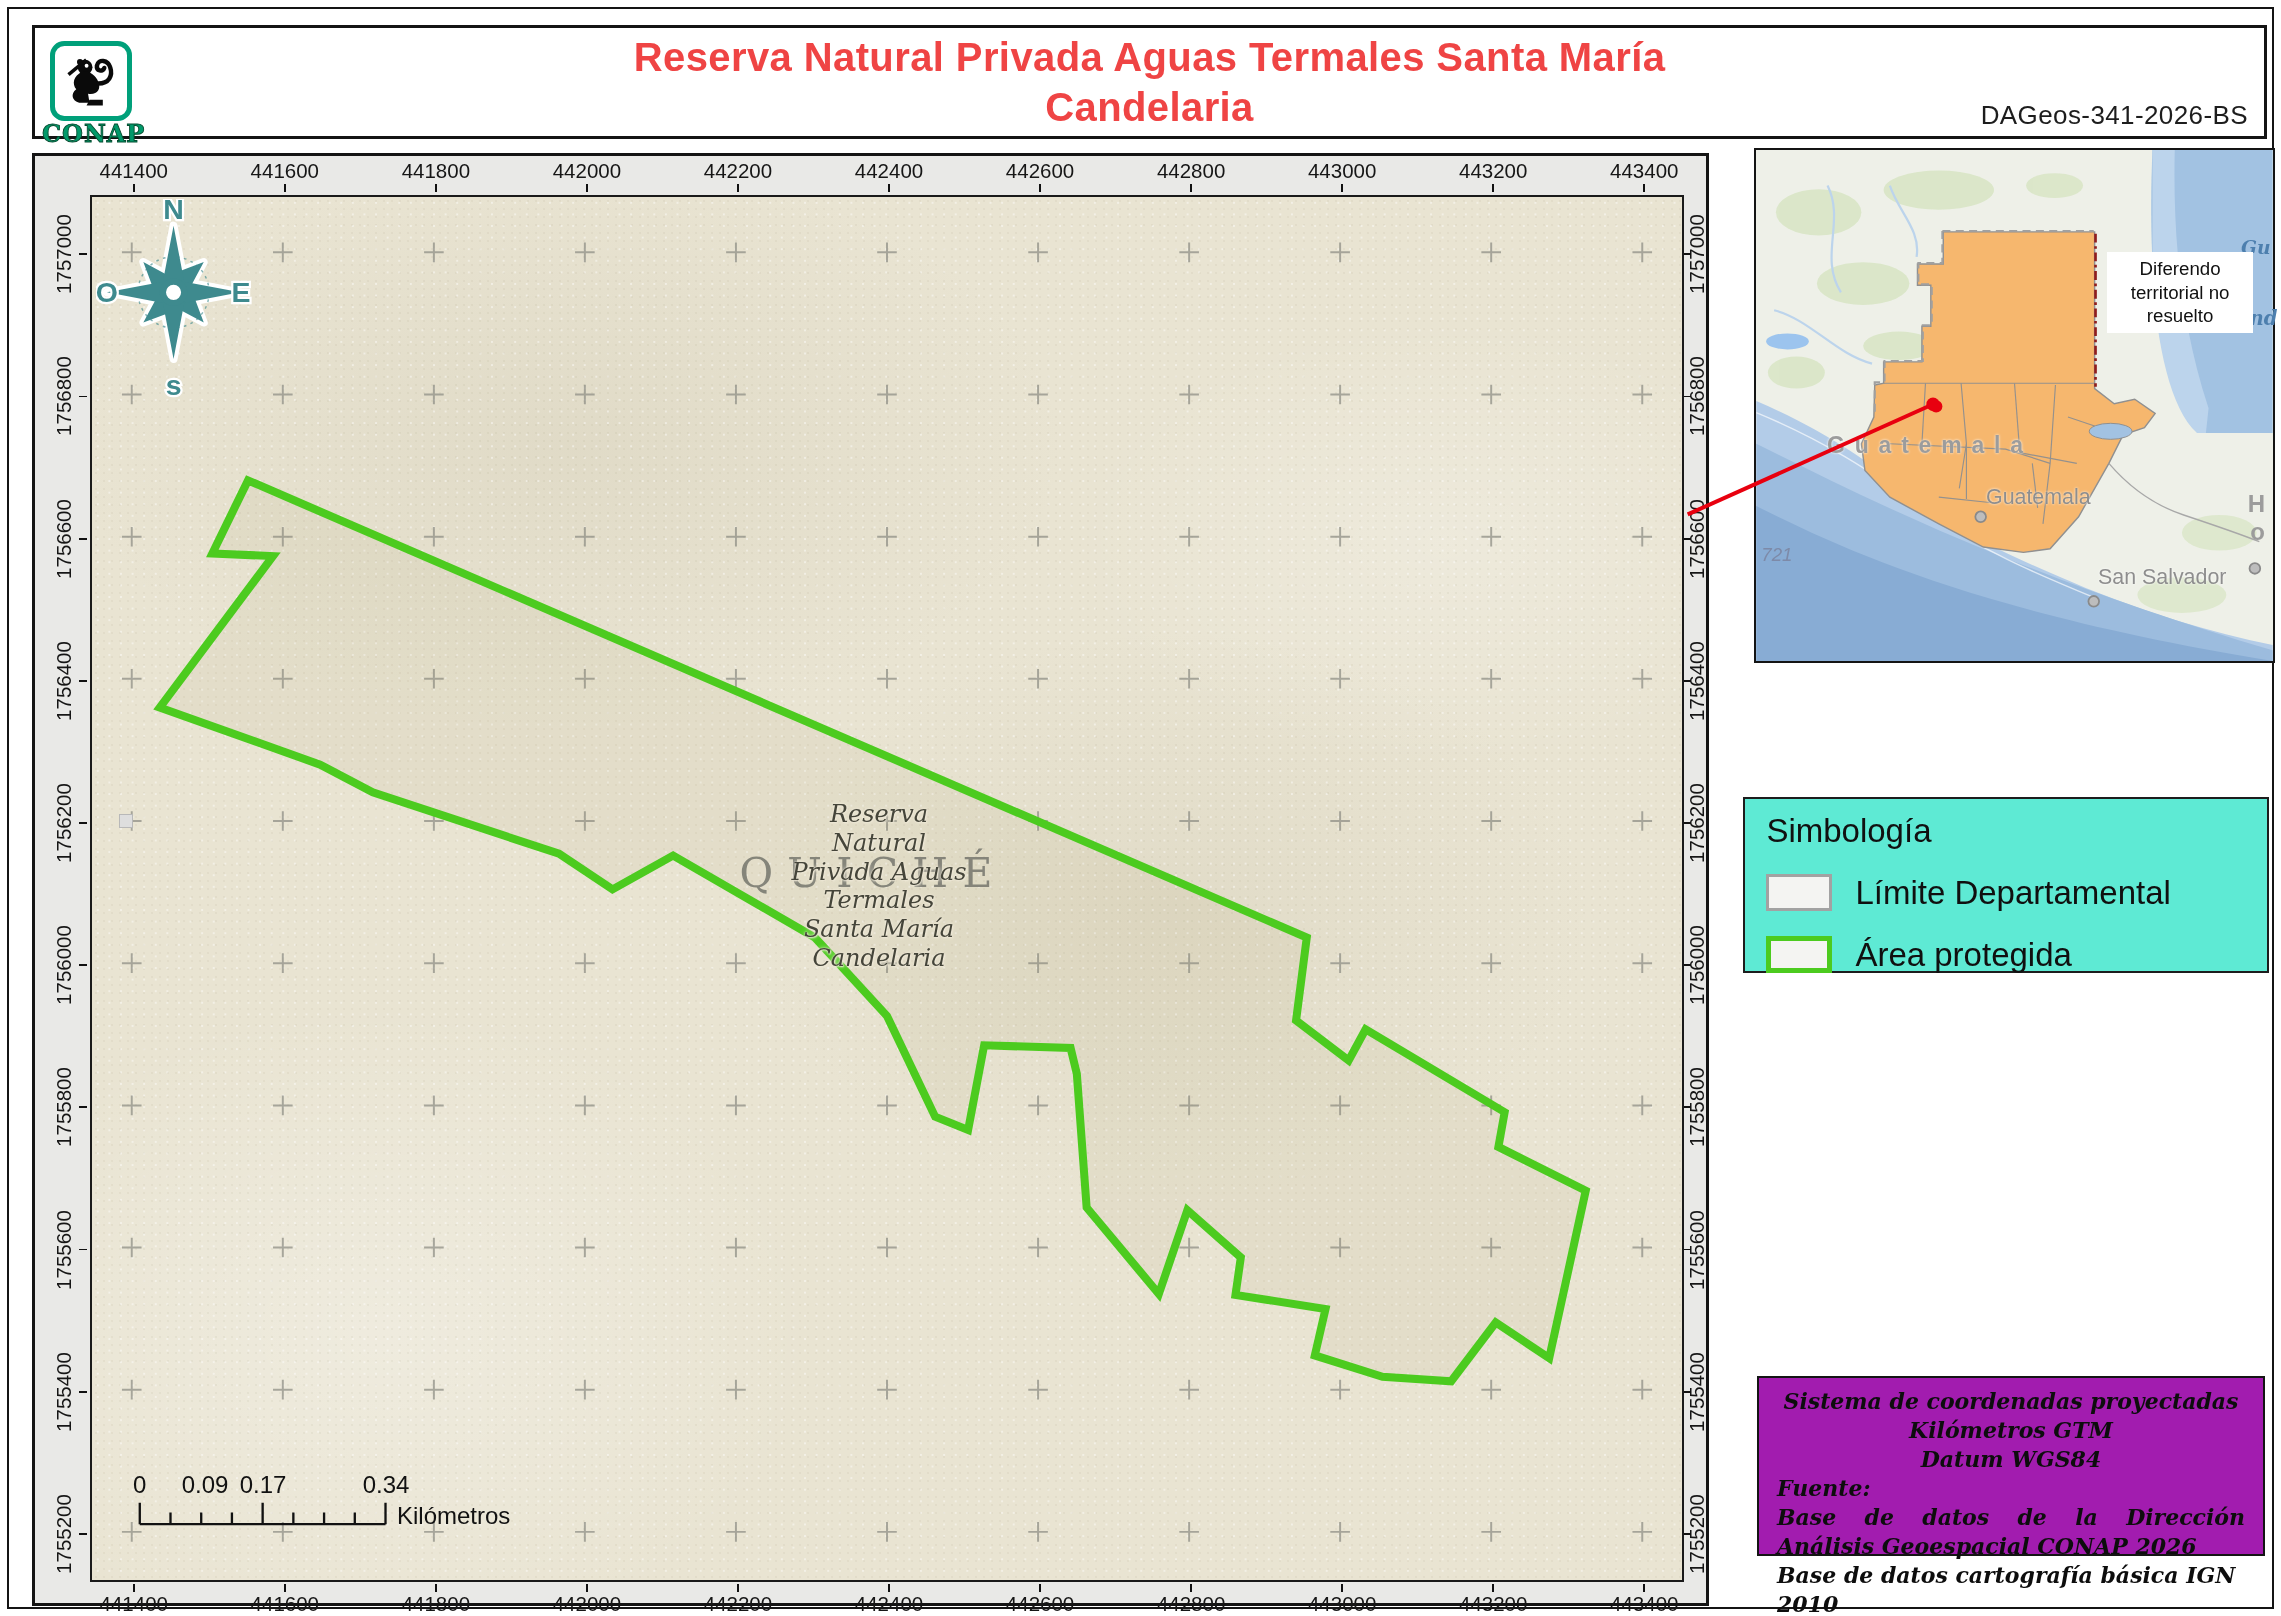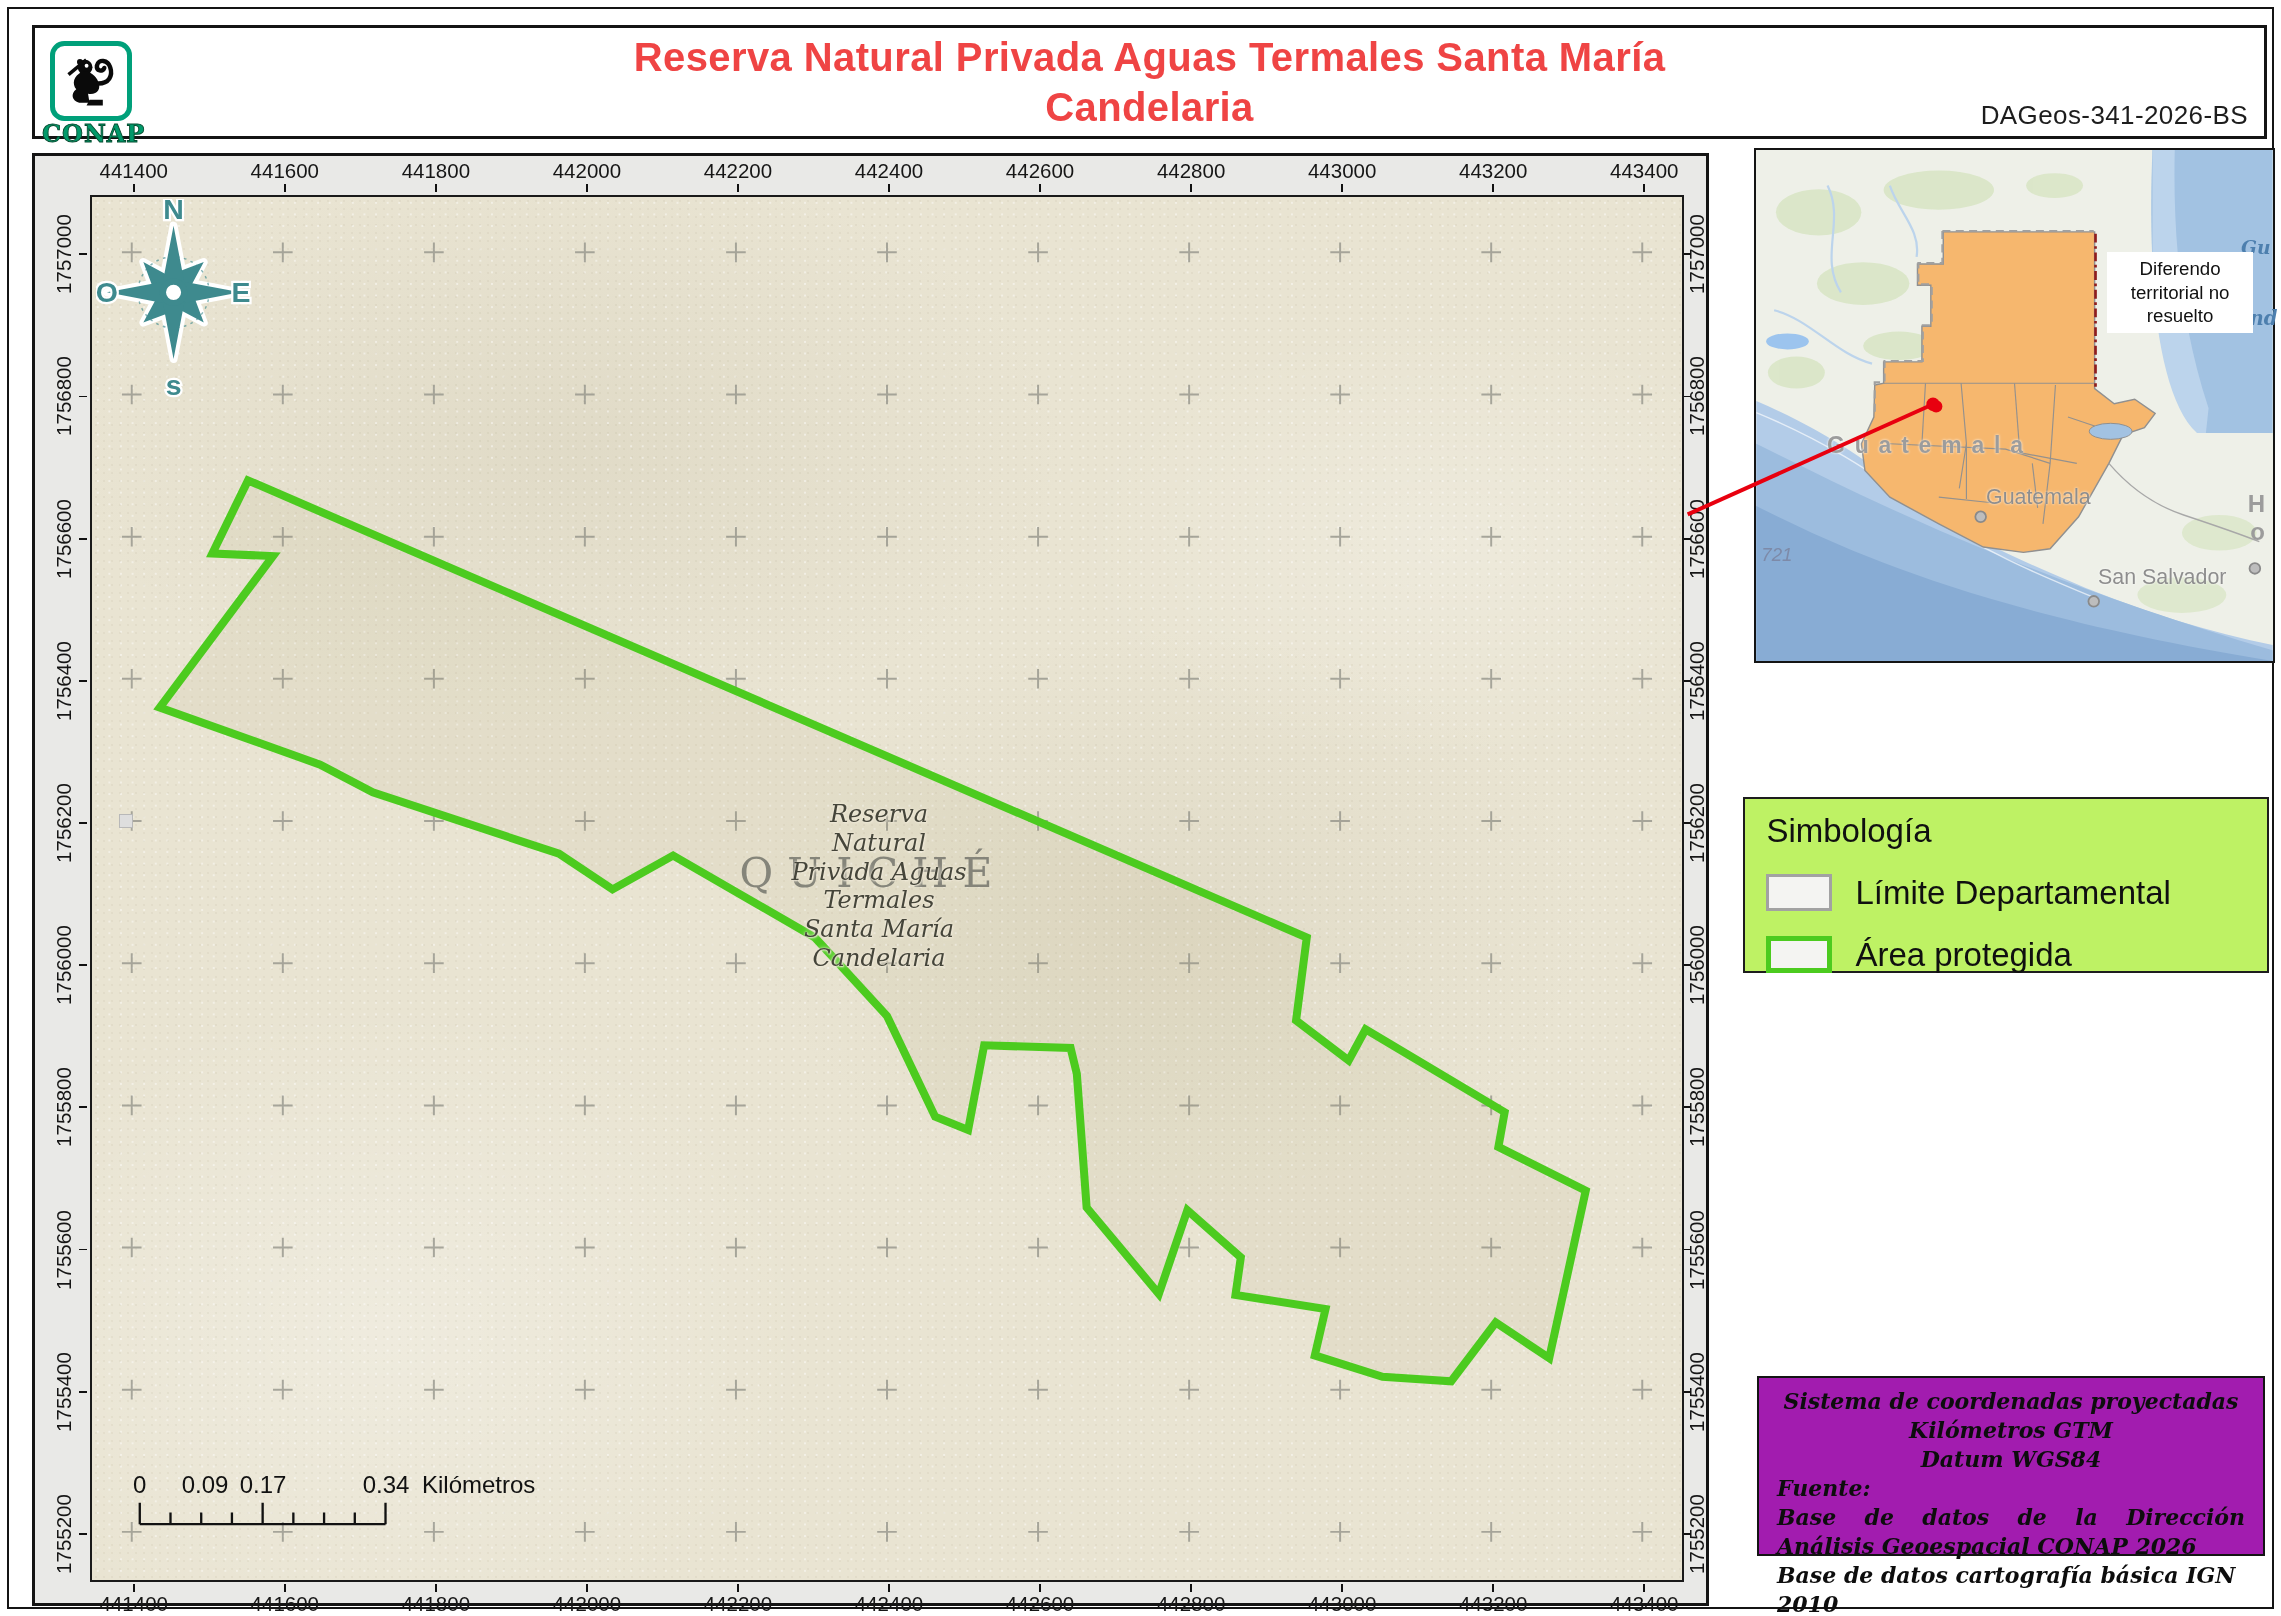--- a/index.html
+++ b/index.html
@@ -65,21 +65,21 @@
   .inset-label{position:absolute;color:#9a9a9a;}
   .lbl-country{left:71px;top:282px;font-size:23px;font-weight:bold;letter-spacing:9.8px;color:#9c9c9c;text-shadow:0 0 2.7px #fff;}
   .lbl-city{left:230px;top:335px;font-size:21.4px;color:#8e8e8e;text-shadow:0 0 2.7px #fff;}
   .lbl-sansalvador{left:342px;top:415px;font-size:21.4px;color:#8e8e8e;text-shadow:0 0 2.7px #fff;}
   .lbl-ho{left:471px;top:340px;font-size:24px;font-weight:bold;letter-spacing:8px;color:#9c9c9c;text-align:right;}
   .lbl-gu{left:485px;top:86px;font-family:"DejaVu Serif",serif;font-style:italic;font-weight:bold;font-size:18.7px;color:#4d7fae;}
   .lbl-hond{left:462px;top:157px;font-family:"DejaVu Serif",serif;font-style:italic;font-weight:bold;font-size:19.6px;color:#4d7fae;}
   .lbl-721{left:5.3px;top:394px;font-style:italic;font-size:18.7px;color:#7d8aa8;}
   .inset-note{position:absolute;left:351px;top:102px;width:139px;background:#fff;padding:5.3px 3.6px;font-size:18.7px;line-height:1.25;text-align:center;color:#111;}
 
-  .legend{position:absolute;left:1743px;top:797px;width:526px;height:176px;border:2.7px solid #1d1d1d;background:#bef264;box-sizing:border-box;padding:12.5px 21.4px;}
+  .legend{position:absolute;left:1743px;top:797px;width:526px;height:176px;border:2.7px solid #1d1d1d;background:#5eead4;box-sizing:border-box;padding:12.5px 21.4px;}
   .legend-title{font-size:33px;color:#101010;}
   .legend-item{display:flex;align-items:center;margin-top:24px;}
   .legend-swatch{width:66px;height:37px;box-sizing:border-box;background:#f4f4f2;}
   .swatch-dept{border:3.6px solid #a2a2a2;}
   .swatch-area{border:5.3px solid #4ccb1f;}
   .legend-label{font-size:33px;color:#101010;margin-left:23px;}
 
   .info-box{position:absolute;left:1757px;top:1376px;width:508px;height:180px;border:2.7px solid #141414;background:#a21caf;box-sizing:border-box;padding:9px 18px;font-family:"DejaVu Serif",serif;font-weight:bold;font-style:italic;font-size:22px;line-height:1.32;color:#0d0d0d;}
   .info-center{text-align:center;}
   .info-left{text-align:left;}
@@ -247,21 +247,21 @@
         <div>Santa María</div>
         <div>Candelaria</div>
       </div>
 
       <div class="scalebar">
         <div class="scalebar-labels" id="scalebar-labels">
             <span style="left: 1.8px;">0</span>
             <span style="left: 67px;">0.09</span>
             <span style="left: 125px;">0.17</span>
             <span style="left: 248px;">0.34</span>
-            <span class="unit" style="left: 284px;">Kilómetros</span>
+            <span class="unit" style="left: 259px; margin-top: 31px;">Kilómetros</span>
           </div>
         <svg width="276" height="25" viewBox="0 0 310 28" style="position:absolute;left:0;top:30px;">
           <path id="scalebar-ticks" d="M2,26 H278 M2.0,26 V2 M36.5,26 V13 M71.0,26 V13 M105.5,26 V13 M140.0,26 V2 M174.5,26 V13 M209.0,26 V13 M243.5,26 V13 M278.0,26 V2 " stroke="#111111" stroke-width="2.6" fill="none"></path>
         </svg>
       </div>
     </div>
   </div>
 
   <div class="inset">
     <svg viewBox="0 0 580 574" width="517" height="511">

